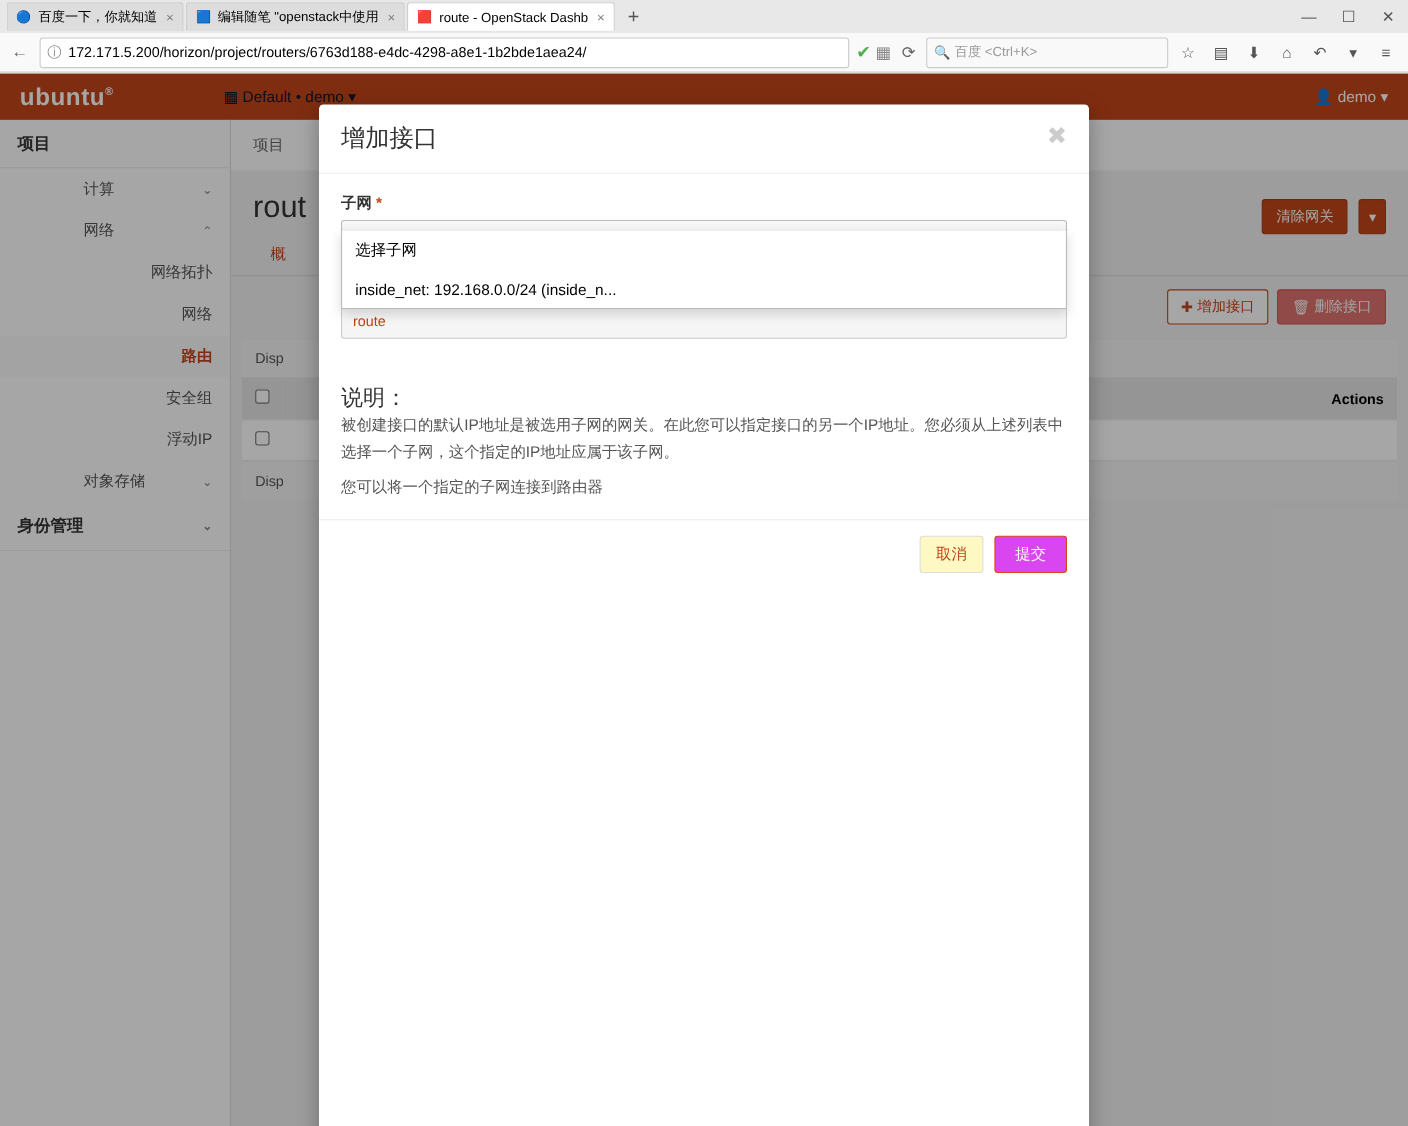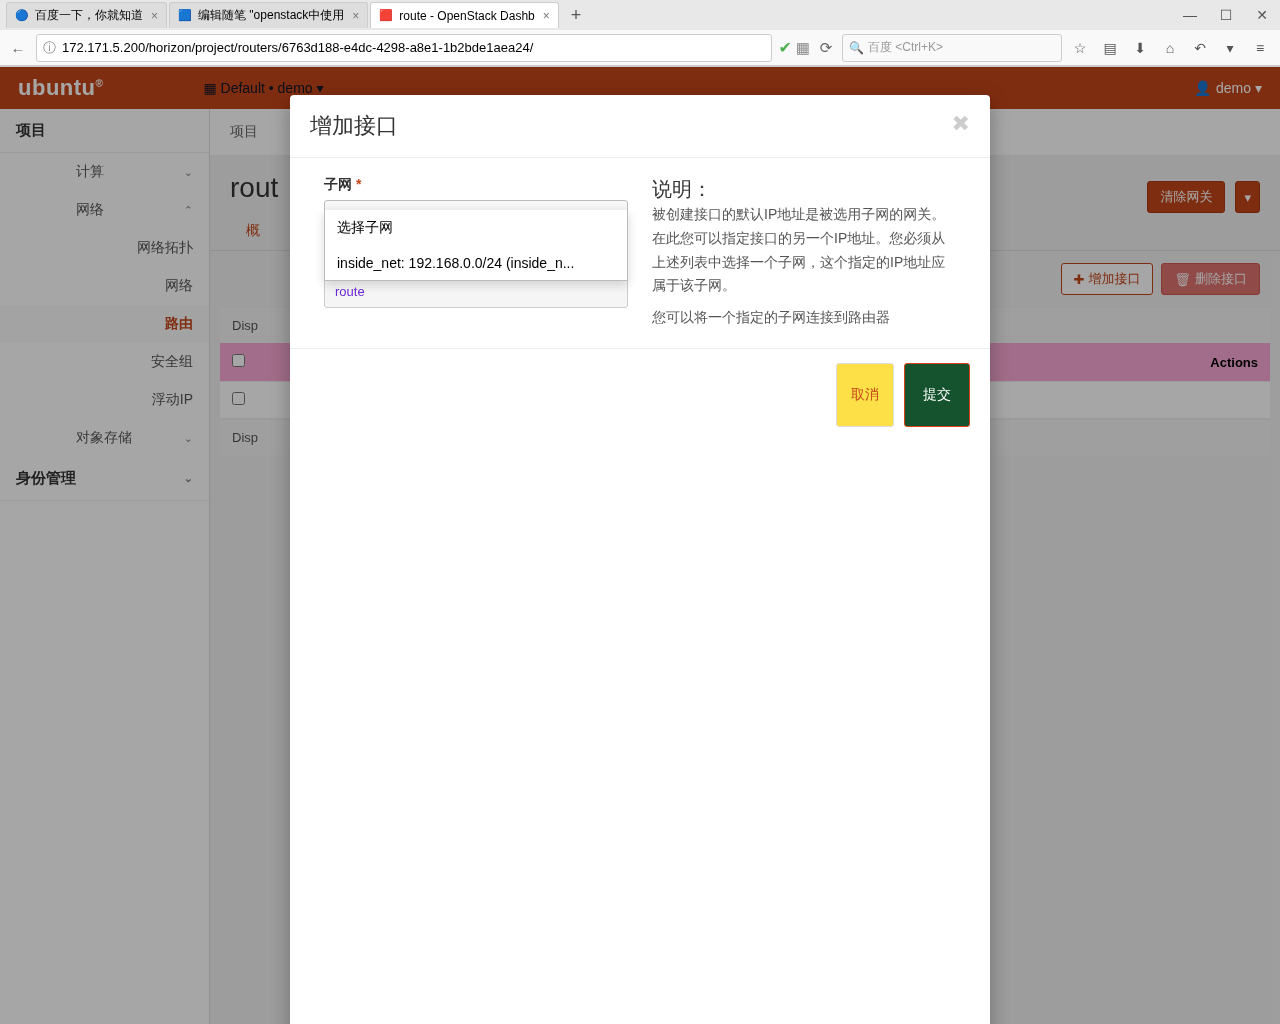--- a/index.html
+++ b/index.html
@@ -55,44 +55,44 @@
 .btn-muted-danger { background: #d9534f; color: #fff; border-color: #c9302c; opacity: 0.8; }
 
 .tabs-row { border-bottom: 1px solid #ddd; padding: 0 20px; display: flex; gap: 4px; }
 .tab-link { padding: 10px 16px; font-size: 14px; color: #c4461a; cursor: pointer; }
 
 .sub-actions { display: flex; justify-content: flex-end; padding: 12px 20px; gap: 8px; }
 
 .table-wrap { padding: 0 10px; }
 table { width: 100%; border-collapse: collapse; background: #fff; }
 th, td { padding: 10px 12px; text-align: left; font-size: 13px; border-bottom: 1px solid #eee; }
-th { background: #f9a8d4; font-weight: bold; }
+th { background: #e5e5e5; font-weight: bold; }
 .table-caption { padding: 10px 12px; font-size: 13px; color: #555; background: #f5f5f5; border-top: 1px solid #eee; }
 
 
 .overlay { position: absolute; inset: 0; background: rgba(0,0,0,0.35); display: flex; justify-content: center; padding-top: 28px; }
 .modal { width: 700px; background: #fff; border-radius: 4px; box-shadow: 0 6px 20px rgba(0,0,0,.3); position: relative; }
 .modal-header { padding: 16px 20px; border-bottom: 1px solid #eee; display: flex; justify-content: space-between; }
 .modal-title { font-size: 22px; color: #333; }
 .modal-close { color: #ccc; font-size: 22px; cursor: pointer; }
-.modal-body { display: flex; padding: 18px 34px 10px; gap: 24px; }
+.modal-body { display: flex; padding: 18px 20px 10px; gap: 24px; flex-direction: column; }
 .modal-col { flex: 1; }
 .form-group { margin-bottom: 16px; }
 .form-label { font-size: 14px; font-weight: bold; color: #333; margin-bottom: 6px; display: block; }
 .req { color: #c4461a; }
 .form-select { width: 100%; height: 34px; border: 1px solid #bbb; border-radius: 3px; background: linear-gradient(#f8f8f8,#e8e8e8); padding: 0 10px; font-size: 13px; display: flex; align-items: center; justify-content: space-between; cursor: pointer; }
-.form-input { width: 100%; height: 34px; border: 1px solid #ccc; border-radius: 3px; padding: 0 10px; font-size: 13px; background: #f5f5f5; color: #6d28d9; }
+.form-input { width: 100%; height: 34px; border: 1px solid #ccc; border-radius: 3px; padding: 0 10px; font-size: 13px; background: #f5f5f5; color: #c2410c; }
 .dropdown-open { position: relative; }
 .dropdown-menu { position: absolute; top: 34px; left: 0; right: 0; background: #fff; border: 1px solid #bbb; border-top: none; box-shadow: 0 4px 10px rgba(0,0,0,0.15); z-index: 10; }
 .dropdown-menu div { padding: 9px 12px; font-size: 14px; cursor: pointer; white-space: nowrap; overflow: hidden; text-overflow: ellipsis; }
 .desc-title { font-size: 20px; color: #333; }
 .desc-text { font-size: 14px; color: #555; line-height: 1.7; margin-bottom: 8px; }
 .modal-footer { padding: 14px 20px; border-top: 1px solid #eee; display: flex; justify-content: flex-end; gap: 10px; }
-.btn-cancel { background: #fde047; color: #c4461a; border: 1px solid #ddd; padding: 22px 14px; border-radius: 3px; cursor: pointer; font-size: 14px; }
-.btn-submit { background: #14532d; color: #fff; border: 1px solid #d9431a; padding: 7px 18px; border-radius: 3px; cursor: pointer; font-size: 14px; }
+.btn-cancel { background: #fef9c3; color: #c4461a; border: 1px solid #ddd; padding: 7px 14px; border-radius: 3px; cursor: pointer; font-size: 14px; }
+.btn-submit { background: #d946ef; color: #fff; border: 1px solid #d9431a; padding: 7px 18px; border-radius: 3px; cursor: pointer; font-size: 14px; }
 </style>
 </head>
 <body>
 
 <div class="browser-chrome">
   <div class="tab-bar">
     <div class="tab">
       <span class="favicon">🔵</span>
       <span class="tab-title">百度一下，你就知道</span>
       <span class="tab-close">×</span>

